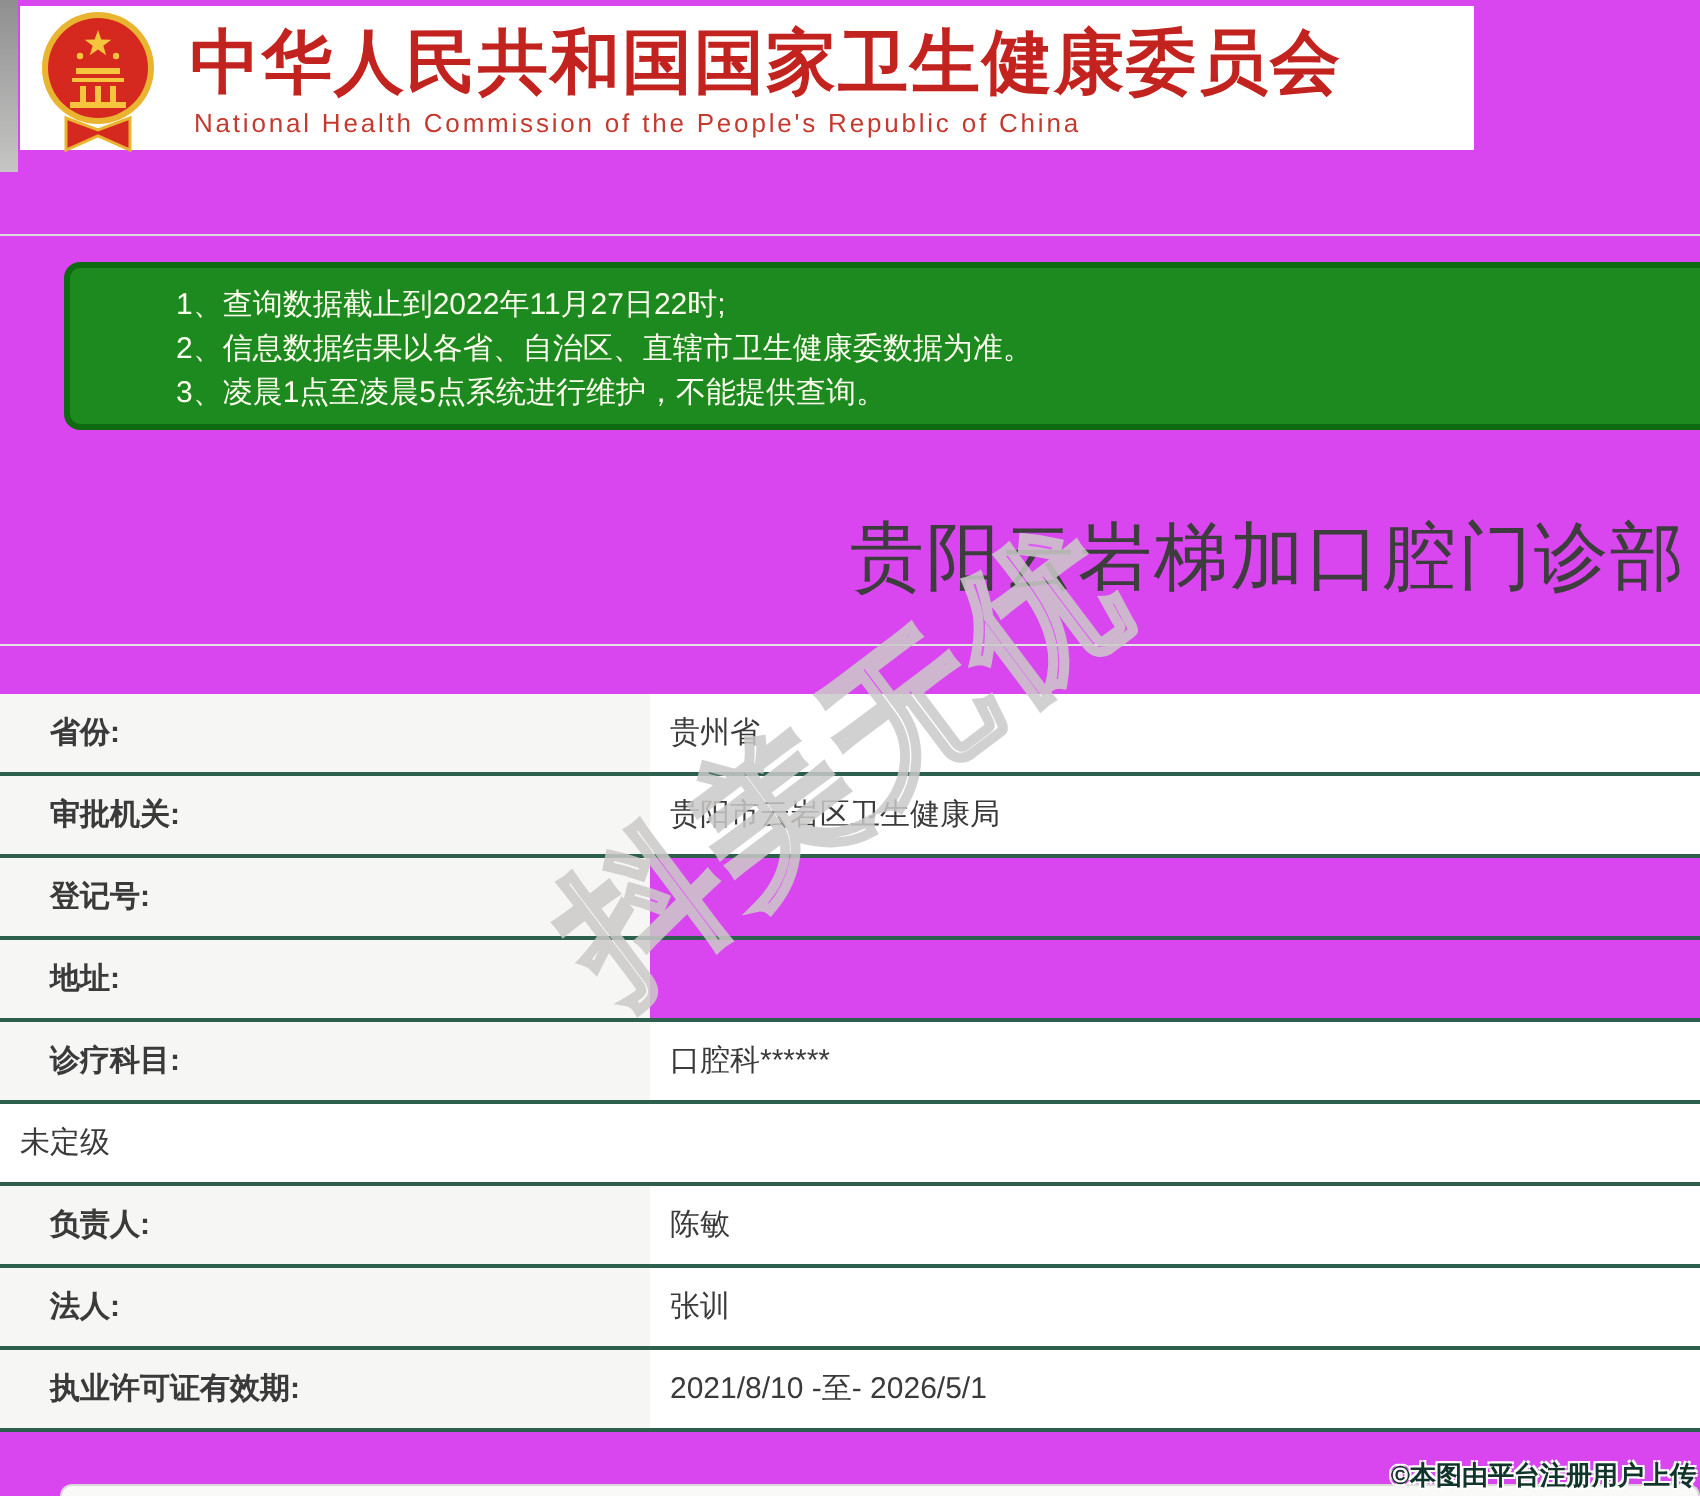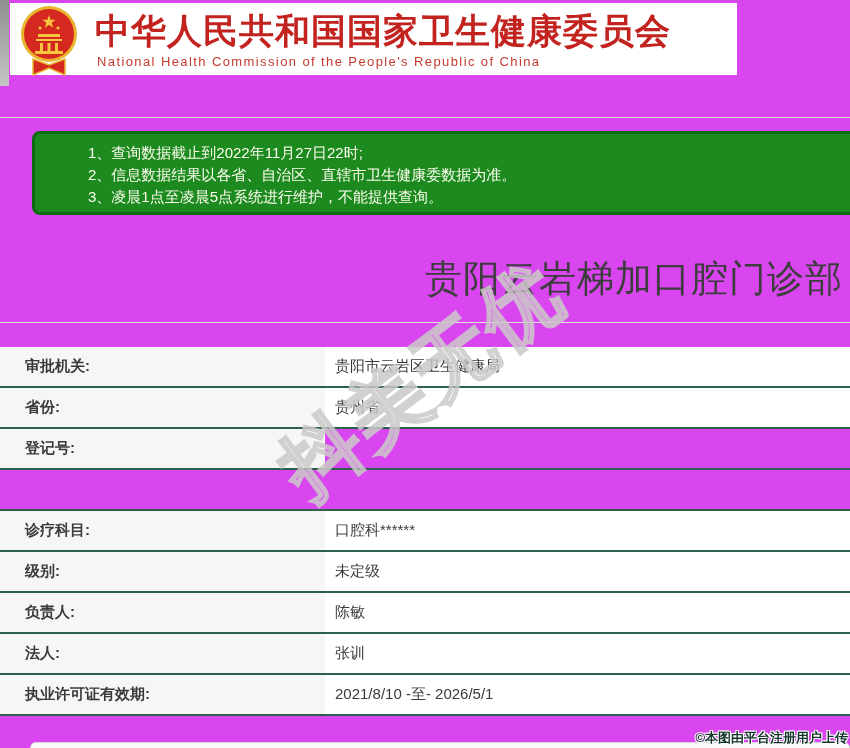--- a/index.html
+++ b/index.html
@@ -112,38 +112,38 @@
     <div class="notice-line">2、信息数据结果以各省、自治区、直辖市卫生健康委数据为准。</div>
     <div class="notice-line">3、凌晨1点至凌晨5点系统进行维护，不能提供查询。</div>
   </div>
 
   <div class="org-title">贵阳云岩梯加口腔门诊部</div>
 
   <div class="hr2"></div>
 
   <div class="details">
     <div class="detail-row">
+      <div class="label-cell">省份:</div>
+      <div class="value-cell">贵州省</div>
+    </div>
+    <div class="detail-row">
       <div class="label-cell">审批机关:</div>
       <div class="value-cell">贵阳市云岩区卫生健康局</div>
-    </div>
-    <div class="detail-row">
-      <div class="label-cell">省份:</div>
-      <div class="value-cell">贵州省</div>
     </div>
     <div class="detail-row">
       <div class="label-cell">登记号:</div>
     </div>
     <div class="detail-row">
+      <div class="label-cell">地址:</div>
     </div>
     <div class="detail-row">
       <div class="label-cell">诊疗科目:</div>
       <div class="value-cell">口腔科******</div>
     </div>
     <div class="detail-row">
-      <div class="label-cell">级别:</div>
       <div class="value-cell">未定级</div>
     </div>
     <div class="detail-row">
       <div class="label-cell">负责人:</div>
       <div class="value-cell">陈敏</div>
     </div>
     <div class="detail-row">
       <div class="label-cell">法人:</div>
       <div class="value-cell">张训</div>
     </div>

